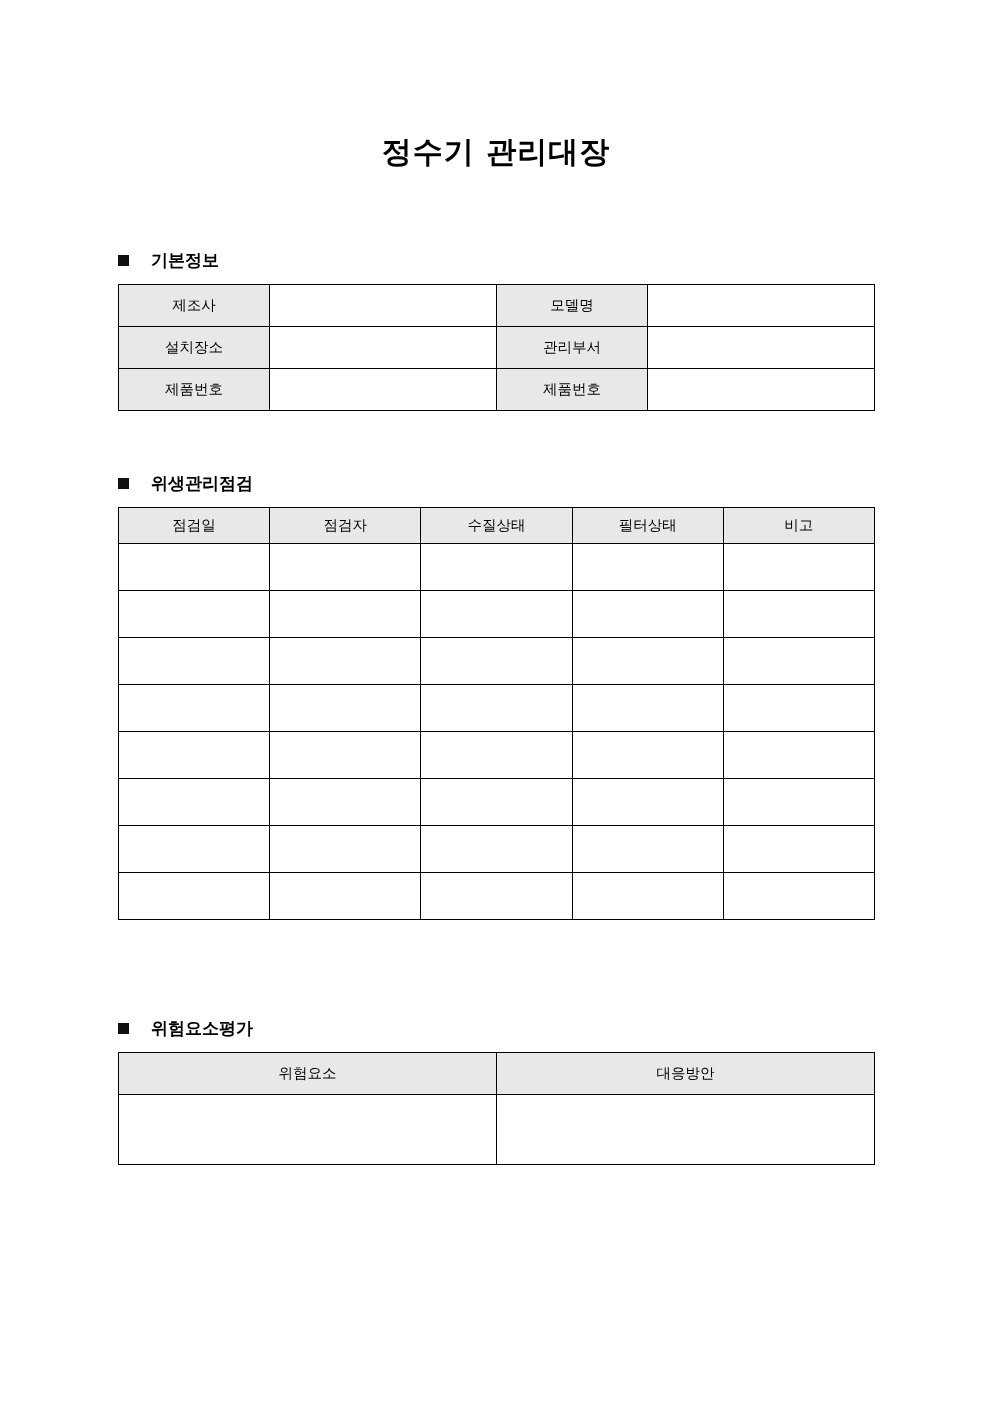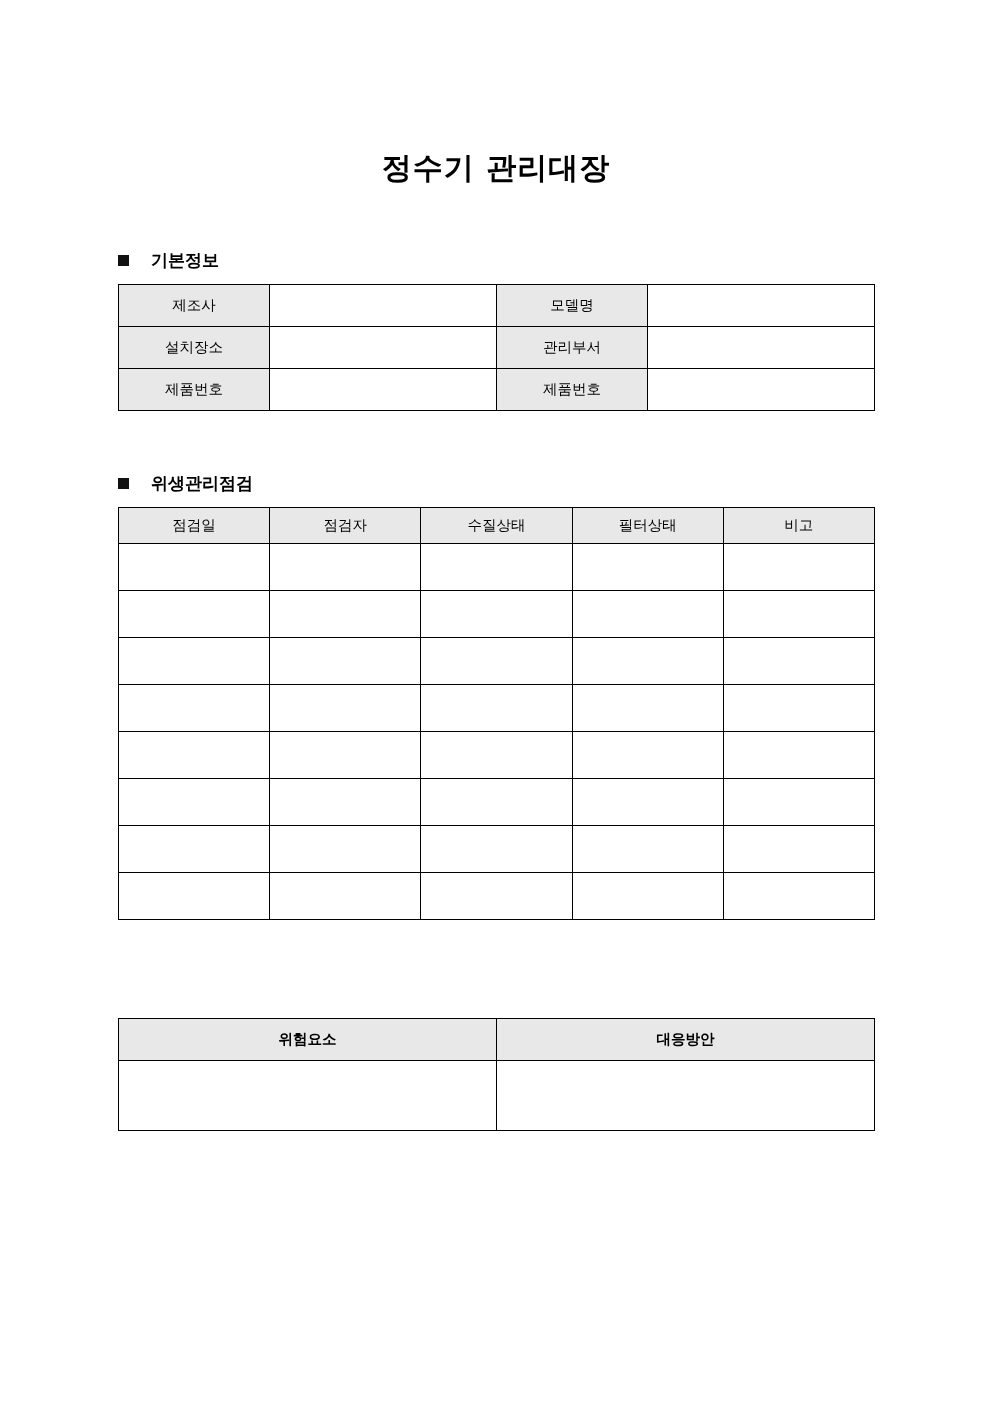--- a/index.html
+++ b/index.html
@@ -13,21 +13,21 @@
     width: 992px;
     height: 1403px;
     font-family: "DejaVu Sans", "Liberation Sans", sans-serif;
     color: #000000;
     position: relative;
     overflow: hidden;
   }
   .page {
     width: 992px;
     height: 1403px;
-    padding: 16px;
+    padding: 0;
     position: relative;
   }
 
   
   .doc-title {
     text-align: center;
     font-size: 30px;
     font-weight: bold;
     letter-spacing: 1px;
     margin: 0;
@@ -101,21 +101,21 @@
   #table-inspection td {
     height: 47px;
     background: #ffffff;
   }
   #table-inspection col { width: 151.2px; }
 
   
   #table-risk th {
     height: 42px;
     background: #e8e8e8;
-    font-weight: bold;
+    font-weight: normal;
   }
   #table-risk td {
     height: 70px;
     background: #ffffff;
   }
   .col-risk-a { width: 378px; }
   .col-risk-b { width: 378px; }
 </style>
 </head>
 <body>
@@ -238,20 +238,24 @@
           <td></td>
           <td></td>
           <td></td>
           <td></td>
         </tr>
       </tbody>
     </table>
   </div>
 
   <div class="section" style="top:1018px;">
+    <div class="section-heading">
+      <span class="bullet-square"></span>
+      <span>위험요소평가</span>
+    </div>
 
     <table id="table-risk">
       <colgroup>
         <col class="col-risk-a">
         <col class="col-risk-b">
       </colgroup>
       <thead>
         <tr>
           <th>위험요소</th>
           <th>대응방안</th>

